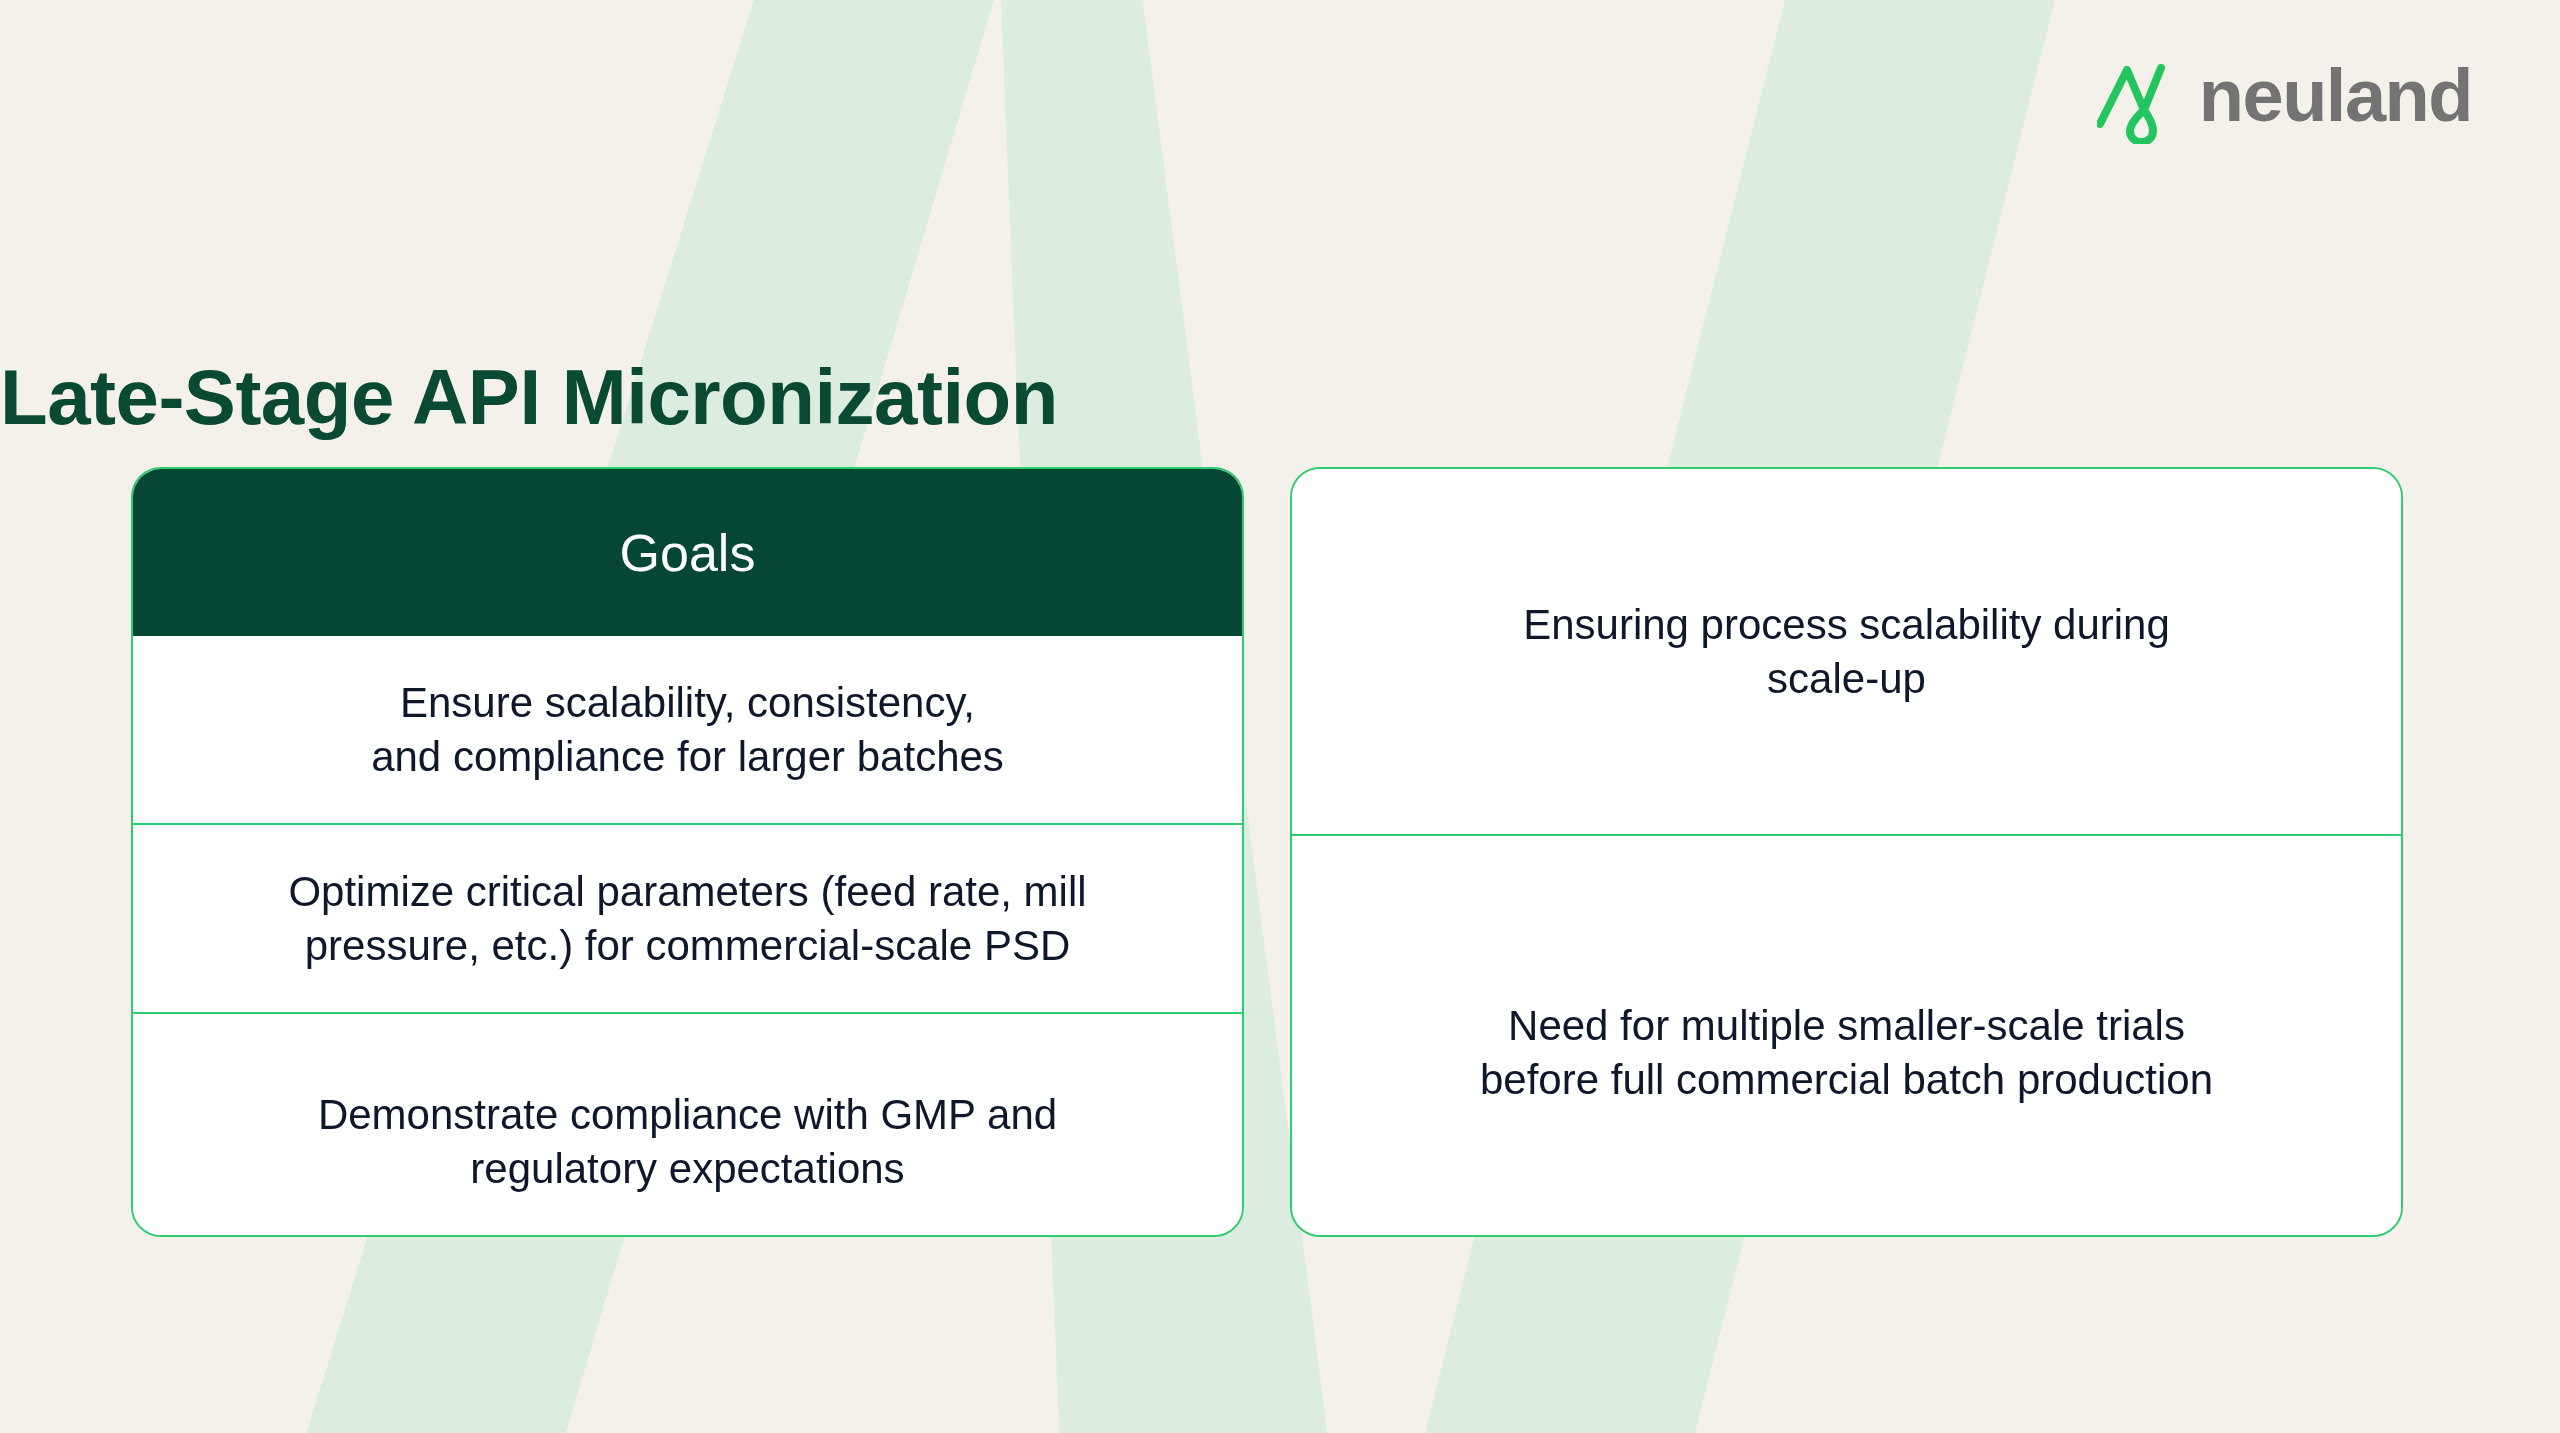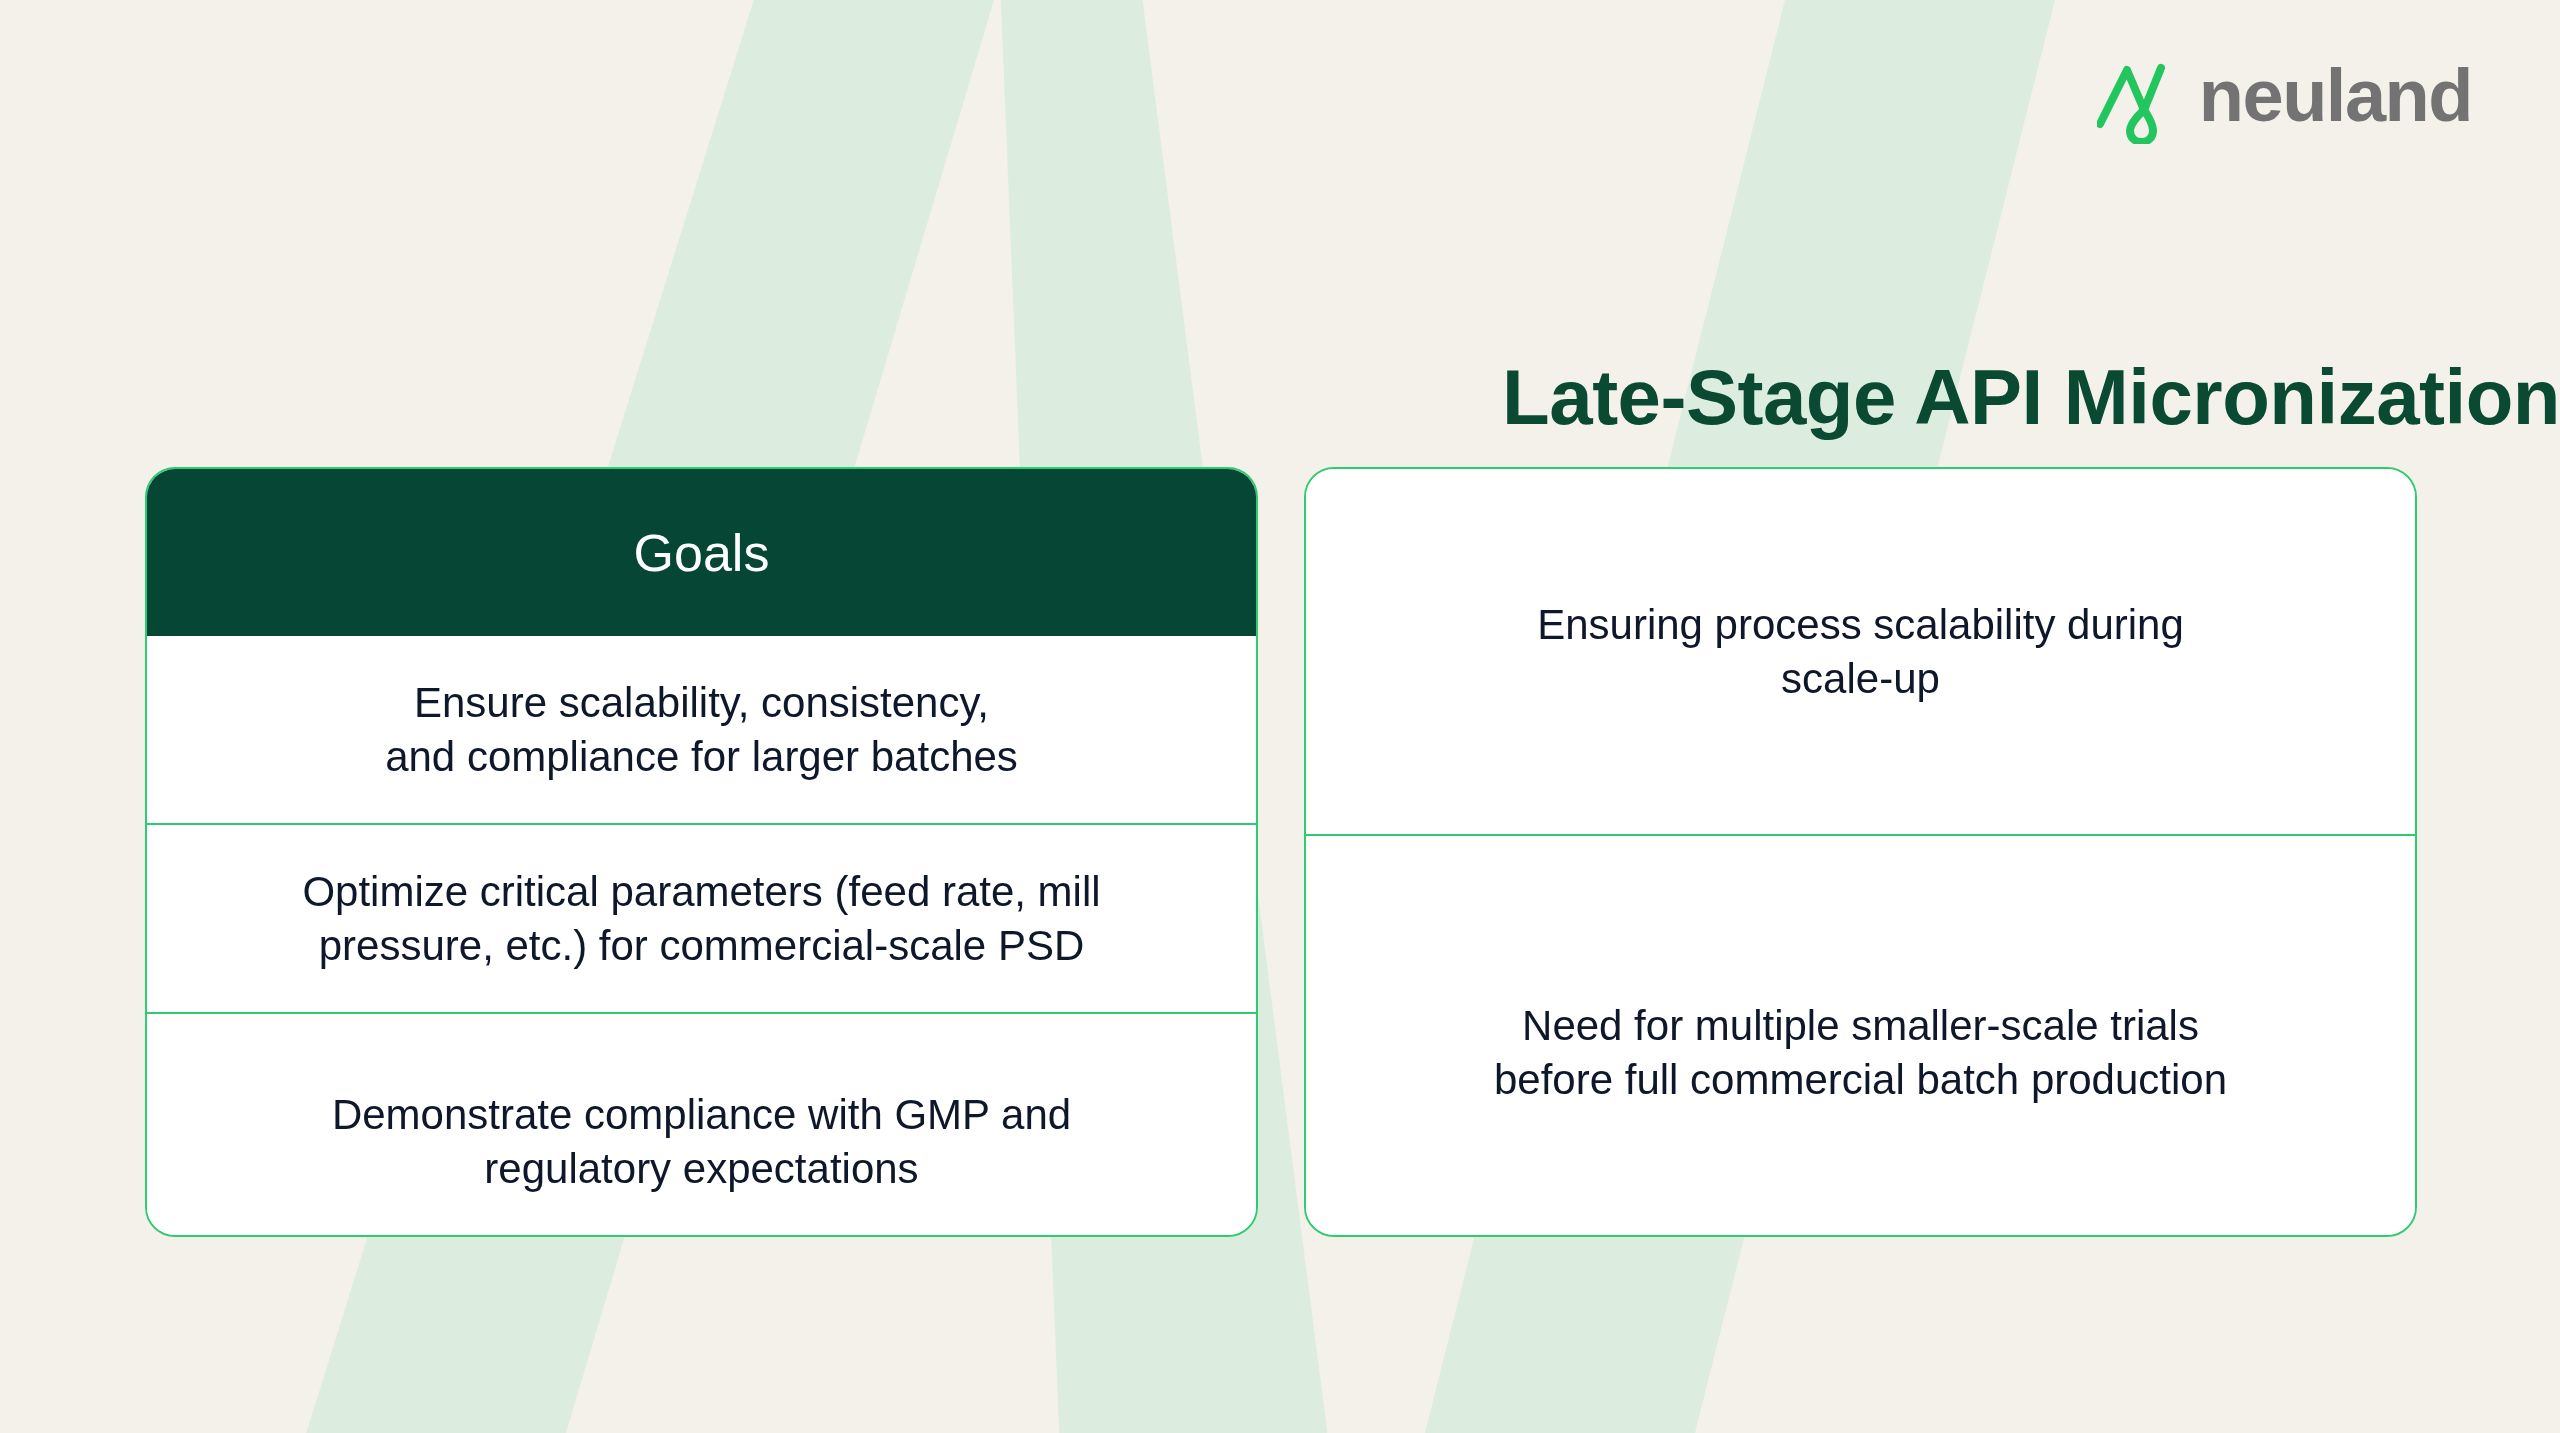--- a/index.html
+++ b/index.html
@@ -48,33 +48,33 @@
     line-height: 1;
     font-family: "Liberation Sans", sans-serif;
   }
 
   
   #page-title {
     position: absolute;
     top: 300px;
     left: 0;
     width: 2560px;
-    text-align: right;
+    text-align: left;
     font-size: 78px;
     font-weight: 700;
     color: #0A4A33;
     letter-spacing: -0.5px;
     z-index: 4;
   }
 
   
   #cards-area {
     position: absolute;
     top: 467px;
-    left: 145px;
+    left: 131px;
     width: 2272px;
     height: 770px;
     display: flex;
     gap: 46px;
     z-index: 3;
   }
   .card {
     flex: 1 1 0;
     display: flex;
     flex-direction: column;

